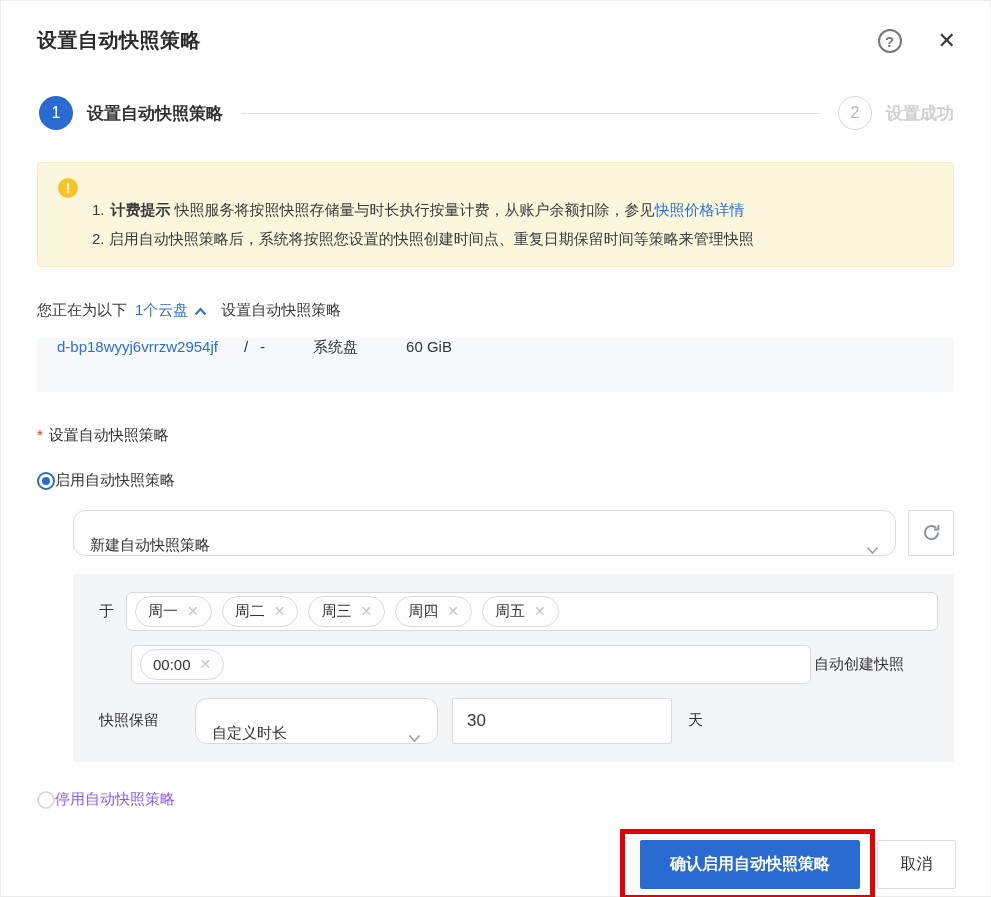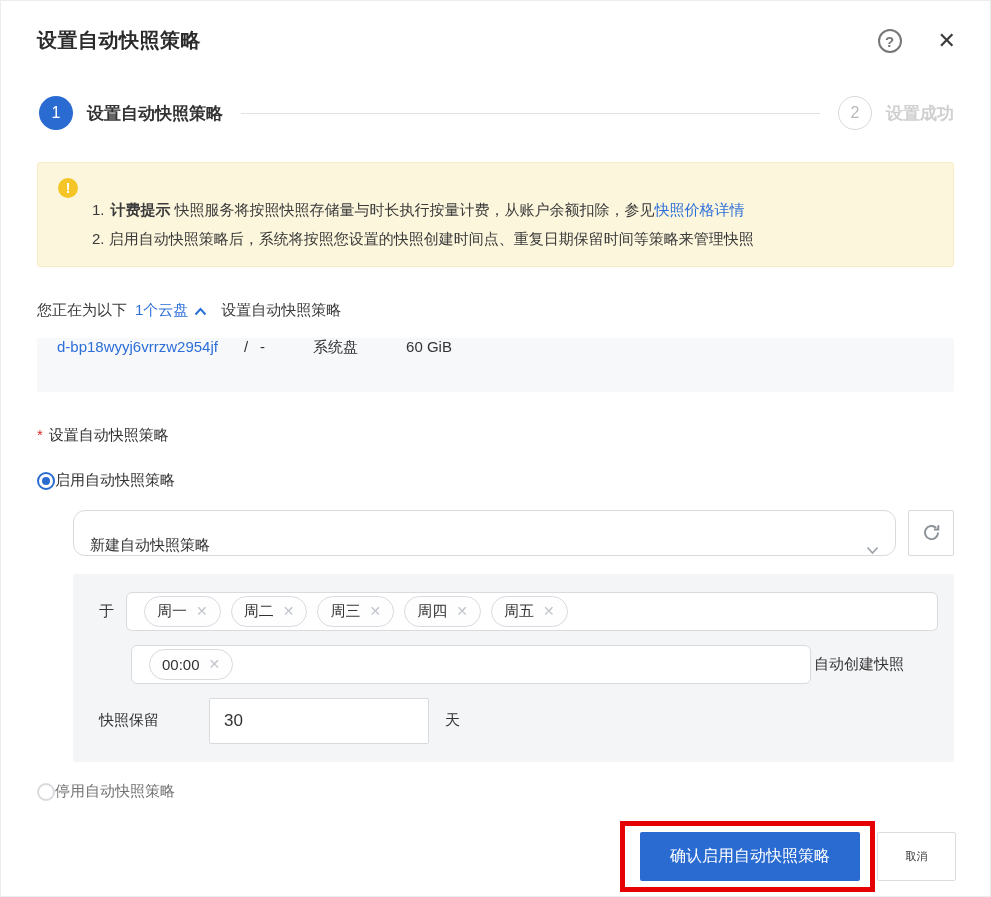--- a/index.html
+++ b/index.html
@@ -53,56 +53,56 @@
 
   
   .form-label { margin:34px 36px 0; font-size:15px; color:#333; }
   .req { color:#e02b2b; margin-right:6px; }
   .radio-row { margin:26px 36px 0; display:flex; align-items:flex-end; gap:0; font-size:15px; cursor:pointer; }
   .radio { width:18px; height:18px; border-radius:50%; position:relative; flex:0 0 auto; }
   .radio.checked { border:2px solid #2a6bd2; background:#fff; }
   .radio.checked::after { content:""; position:absolute; left:50%; top:50%; transform:translate(-50%,-50%);
     width:8px; height:8px; border-radius:50%; background:#2a6bd2; }
   .radio.off { border:2px solid #d9dadd; background:#fff; }
-  .radio-row.disabled { color:#737373; margin-top:20px; cursor:default; }
+  .radio-row.disabled { color:#8b5cf6; margin-top:28px; cursor:default; }
 
   .policy-row { margin:20px 36px 0 72px; display:flex; align-items:center; gap:12px; }
   .select { background:#fff; border:1px solid #d8dade; border-radius:12px; height:46px;
     display:flex; align-items:flex-end; justify-content:space-between; padding:0 16px; font-size:15px; color:#333; cursor:pointer; }
   .select-policy { flex:1; }
   .refresh-btn { width:46px; height:46px; background:#fff; border:1px solid #d8dade; border-radius:2px;
     display:flex; align-items:center; justify-content:center; cursor:pointer; }
 
   
   .panel { margin:18px 36px 0 72px; background:#f4f5f7; border-radius:2px; padding:18px 16px 18px 26px; }
   .panel-row { display:flex; align-items:center; }
   .panel-row + .panel-row { margin-top:14px; }
   .panel-lbl { font-size:15px; color:#333; flex:0 0 auto; }
   .tag-input { background:#fff; border:1px solid #d8dade; border-radius:6px; height:39px;
-    display:flex; align-items:center; gap:10px; padding:0 17px; }
+    display:flex; align-items:center; gap:10px; padding:0 8px; }
   .row-week .tag-input { flex:1; margin-left:12px; }
   .row-time { }
   .row-time .tag-input { width:680px; margin-left:32px; }
   .row-time .panel-lbl { margin-left:3px; }
   .tag { display:inline-flex; align-items:center; gap:9px; border:1px solid #d8dade; background:#fefefe;
     border-radius:16px; height:31px; padding:0 12px; font-size:15px; color:#333; }
   .tag-x { color:#c2c6cc; font-size:14px; cursor:pointer; line-height:1; }
   .row-keep .panel-lbl { margin-right:36px; }
   .select-duration { width:243px; }
   .num-input { width:220px; height:46px; border:1px solid #d8dade; border-radius:2px; background:#fff;
     font-size:17px; color:#333; padding:0 14px; margin:0 16px 0 14px; outline:none;
     font-family:"Liberation Sans","DejaVu Sans",sans-serif; }
 
   
   .footer { margin:20px 34px 0 36px; display:flex; justify-content:flex-end; align-items:center; }
   .annotation-box { border:5px solid #e60202; padding:6px 10px 6px 15px; }
   .btn-primary { background:#2a6bd2; color:#fff; border:none; border-radius:2px; height:49px;
-    padding:0 30px; font-size:16px; cursor:pointer; font-family:inherit; }
+    padding:0 30px; font-size:16px; cursor:pointer; font-family:inherit;font-weight:bold; }
   .btn-secondary { background:#fff; color:#333; border:1px solid #dcdcdc; border-radius:2px; height:49px;
-    width:79px; margin-left:2px; font-size:11px; cursor:pointer; font-family:inherit; }
+    width:79px; margin-left:2px; font-size:16px; cursor:pointer; font-family:inherit; }
 </style>
 </head>
 <body>
 
 <div class="dialog">
 
   <div class="dlg-header">
     <div class="dlg-title">设置自动快照策略</div>
     <div class="hdr-icons">
       <span class="help-icon">?</span>
@@ -210,20 +210,26 @@
         <span class="tag">
           <span>00:00</span>
           <span class="tag-x">✕</span>
         </span>
       </div>
       <span class="panel-lbl">自动创建快照</span>
     </div>
 
     <div class="panel-row row-keep">
       <span class="panel-lbl">快照保留</span>
+      <div class="select select-duration">
+        <span>自定义时长</span>
+        <svg width="13" height="9" viewBox="0 0 13 9">
+            <path d="M1.5 1.5 L6.5 7 L11.5 1.5" fill="none" stroke="#9aa0a8" stroke-width="1.6"></path>
+          </svg>
+      </div>
       <input class="num-input" type="text" value="30" style="">
       <span class="panel-lbl">天</span>
     </div>
 
   </div>
 
   <div class="radio-row disabled">
     <span class="radio off"></span>
     <span>停用自动快照策略</span>
   </div>

